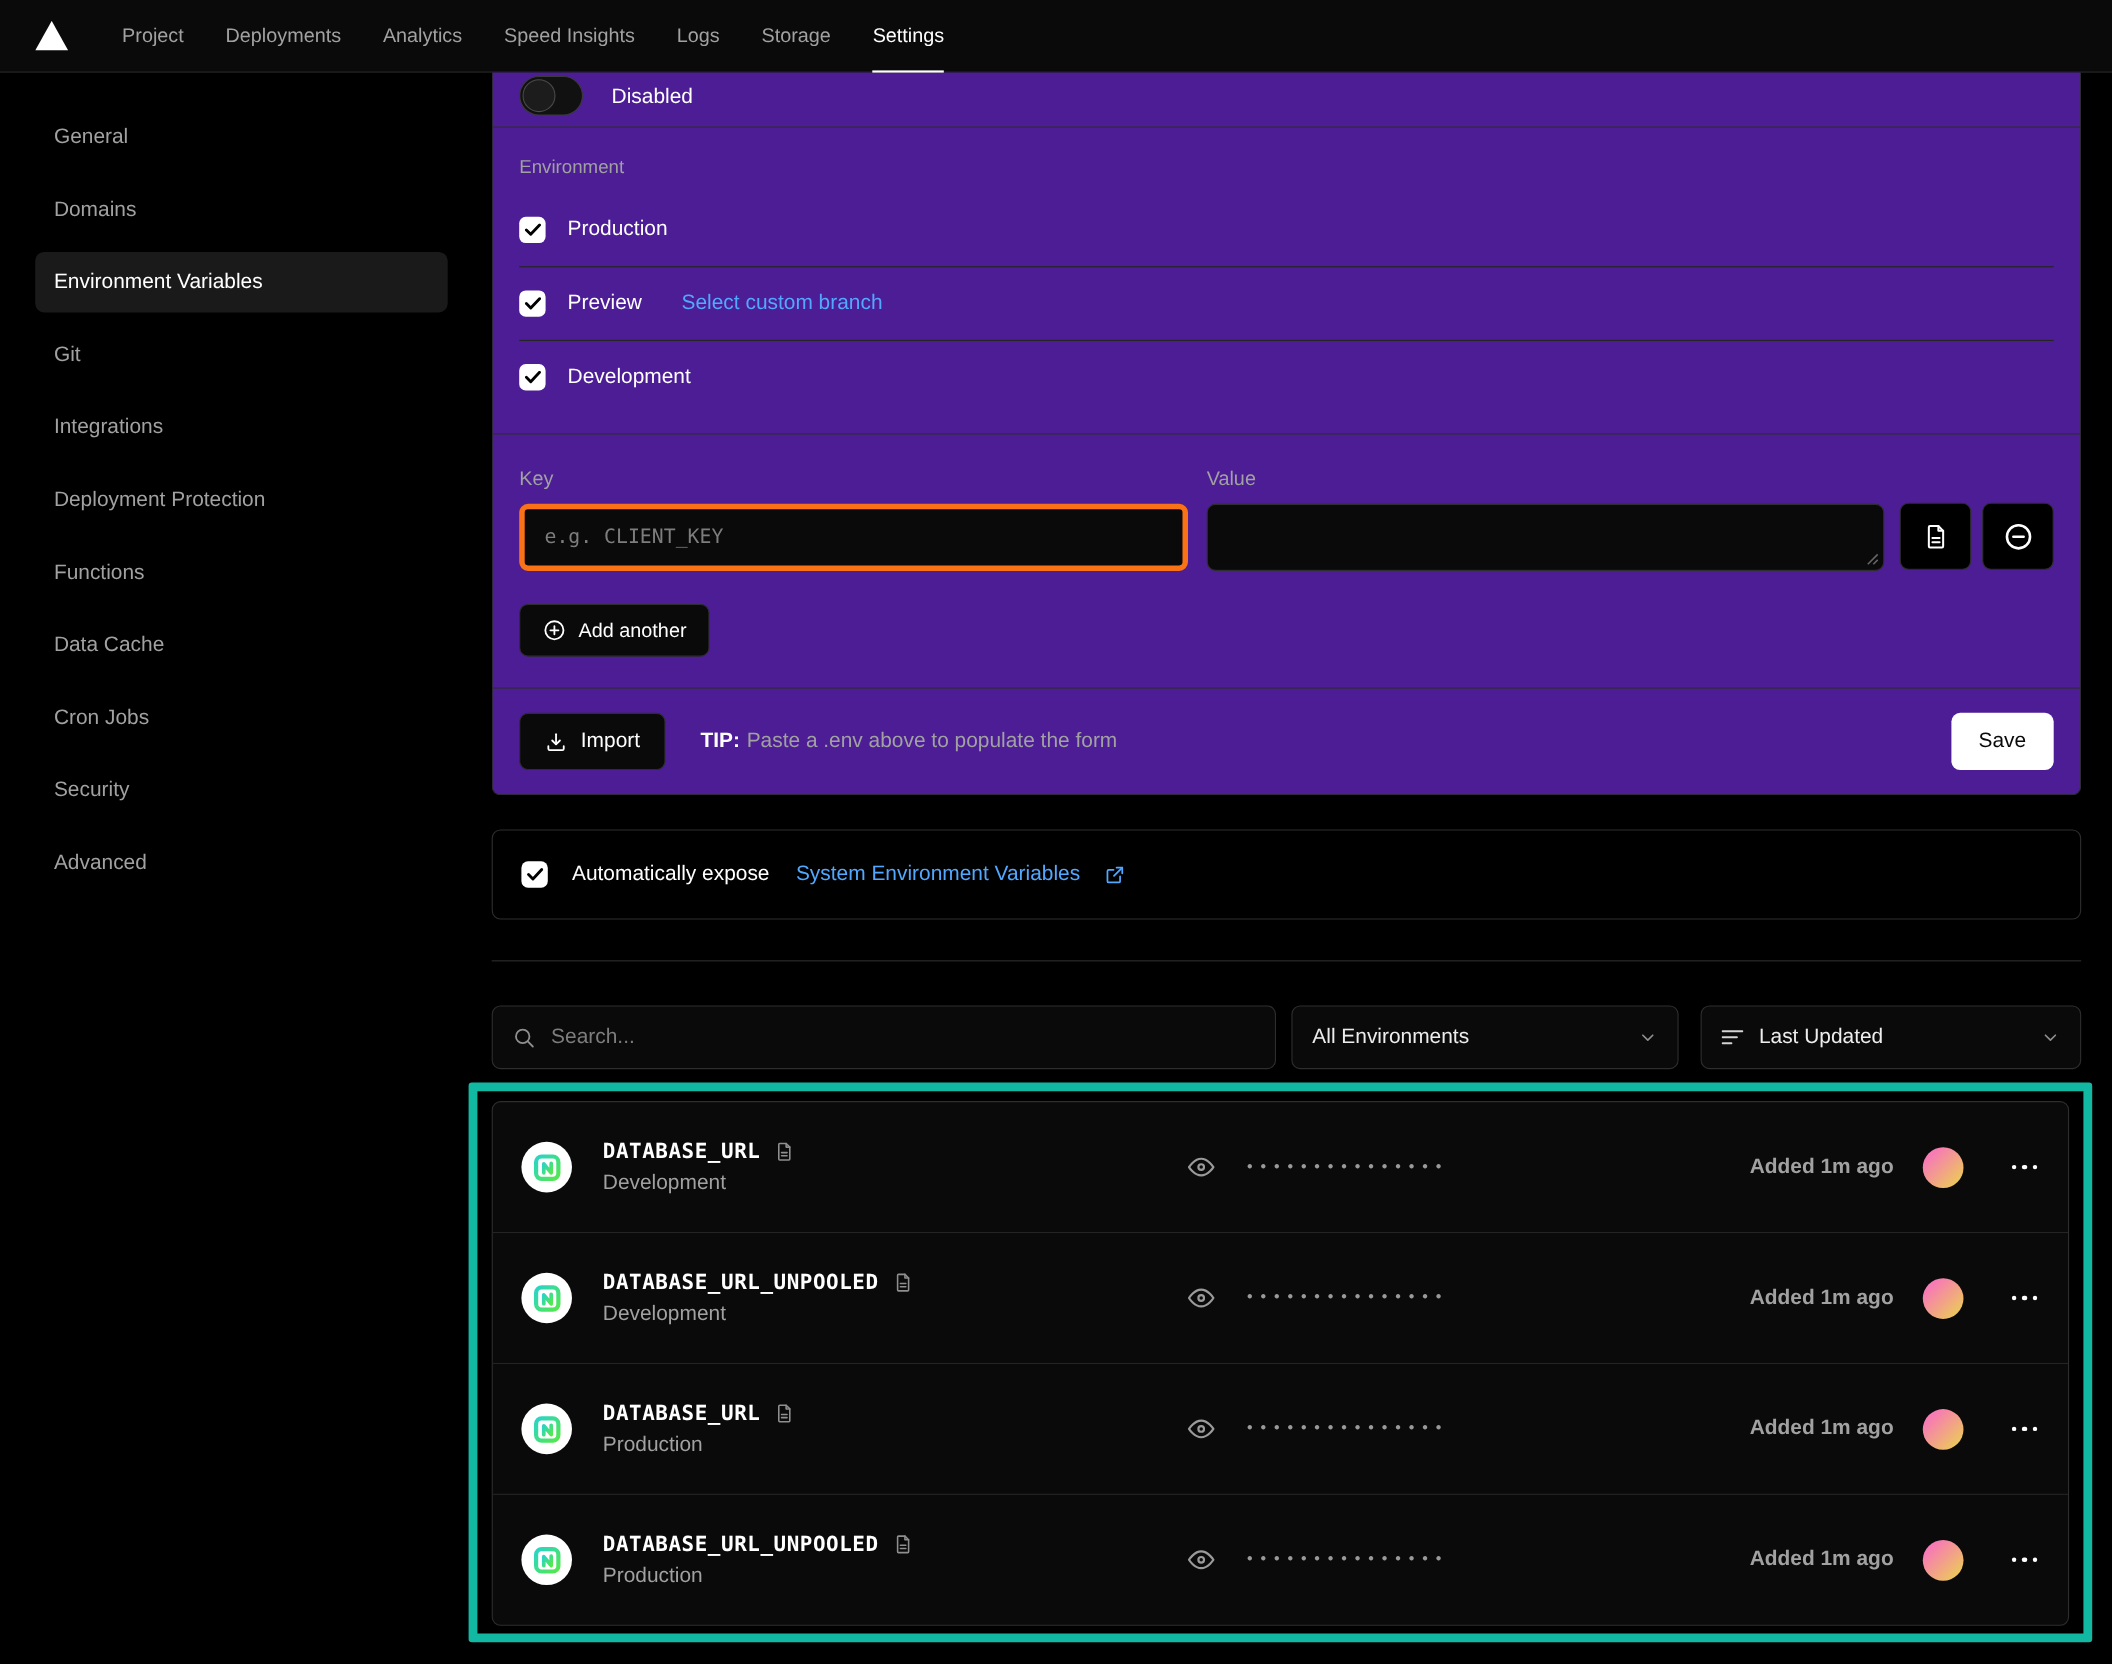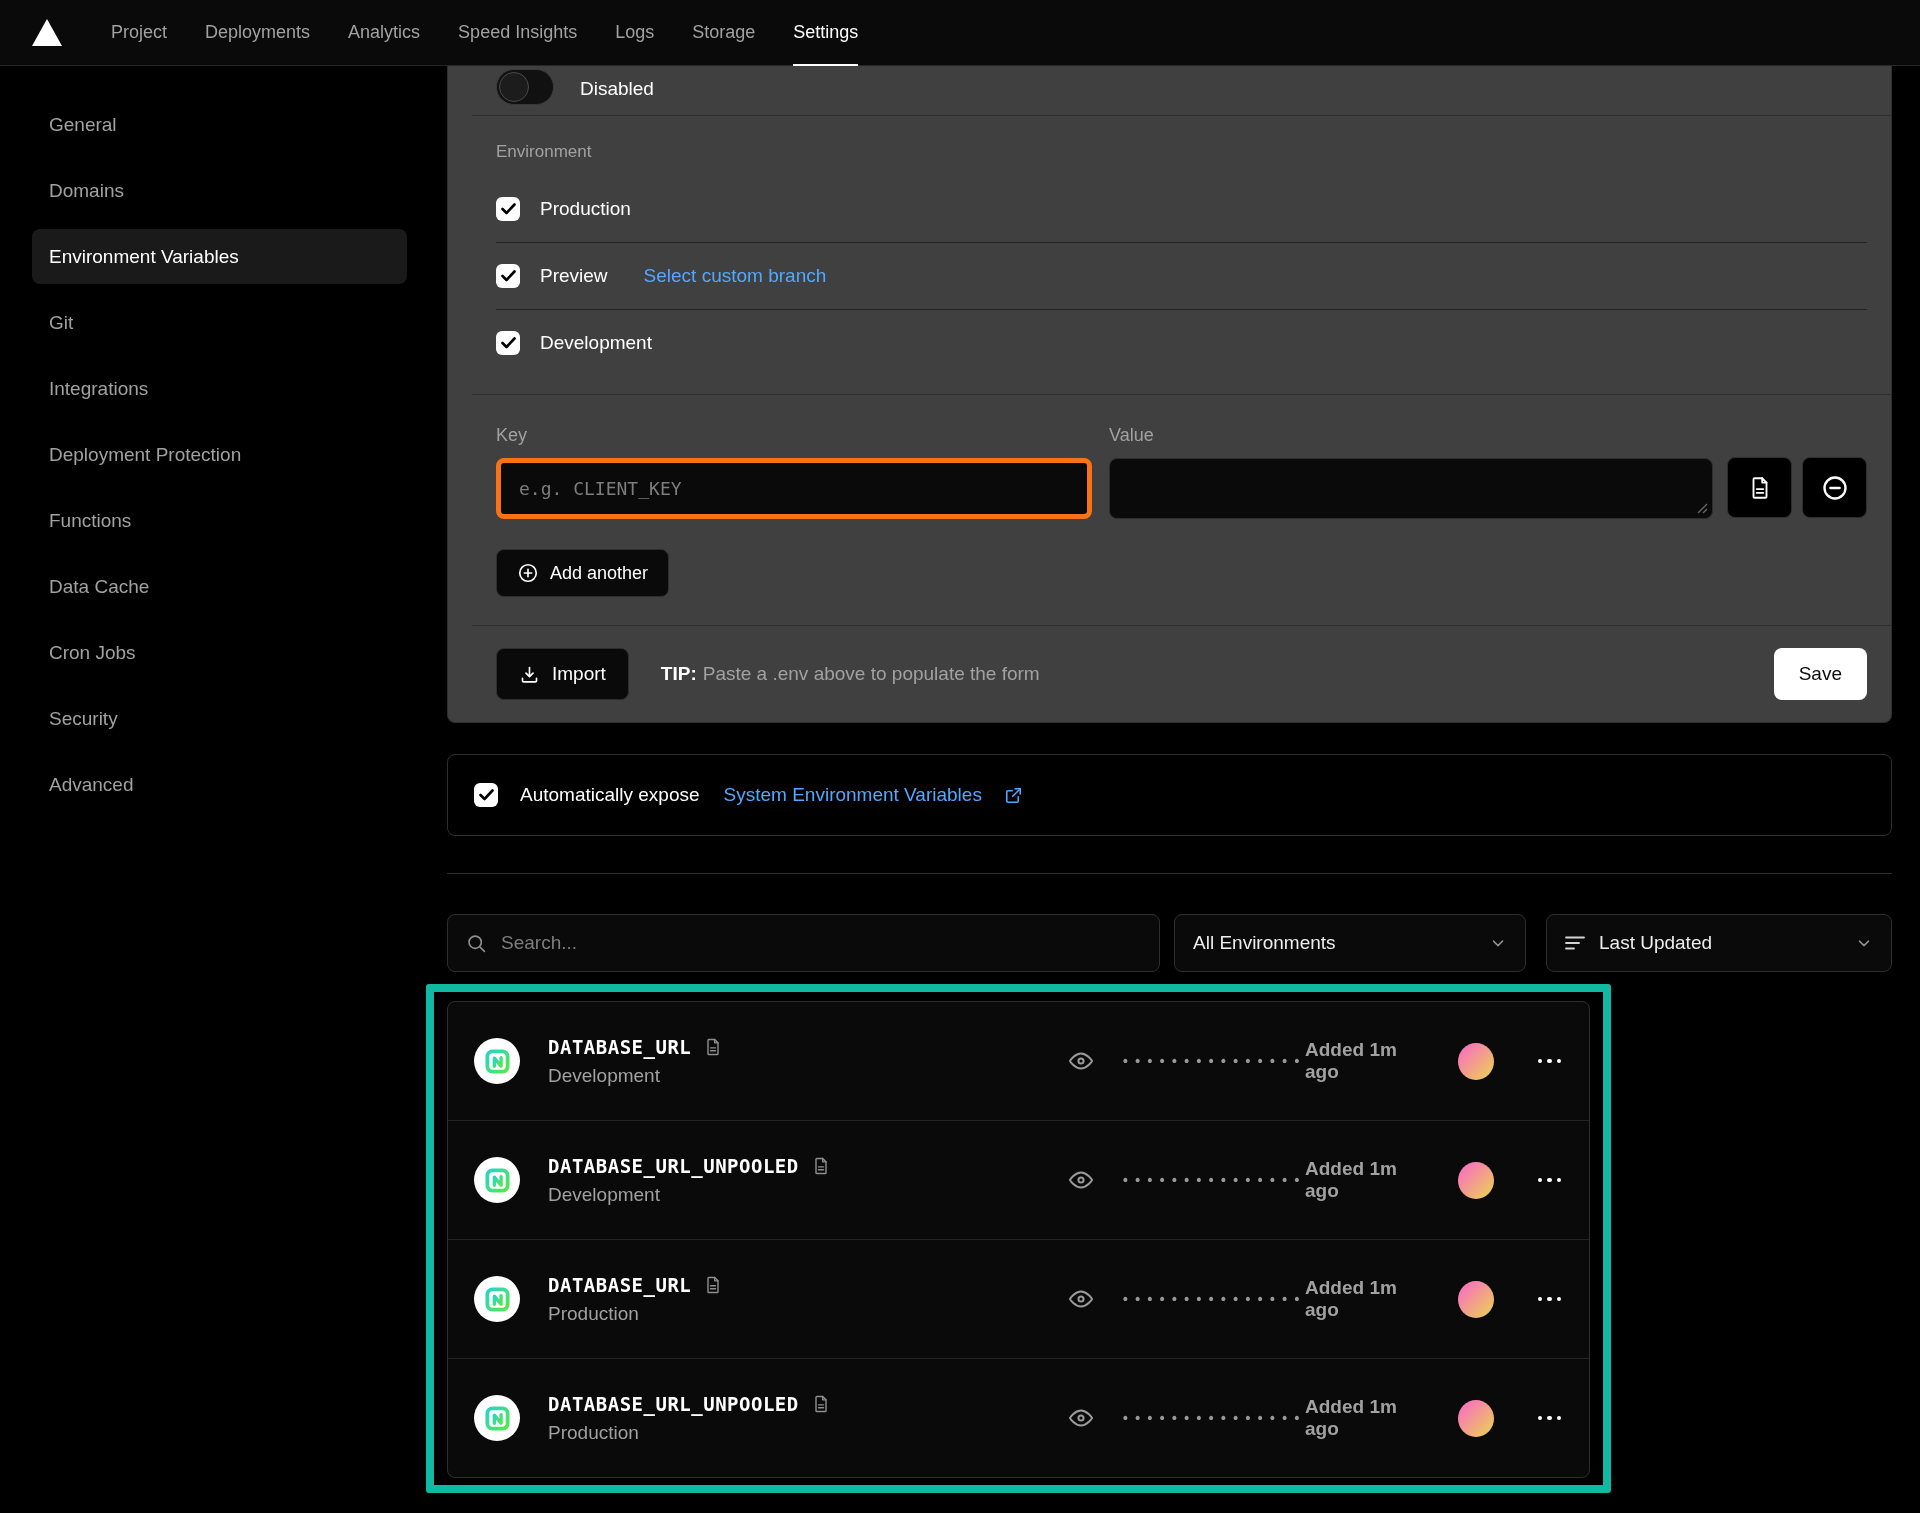--- a/index.html
+++ b/index.html
@@ -36,21 +36,21 @@
     border-radius:8px; color:#a1a1a1; font-size:19px; margin-bottom:11px;
     cursor:pointer;
   }
   .side-item.active { background:#1a1a1a; color:#fff; font-weight:500; }
 
   .content { width:1445px; margin-left:40px; }
 
   
   .panel {
     border:1px solid #2e2e2e; border-top:none; border-radius:0 0 8px 8px;
-    background:#404040; overflow:hidden;padding-left:24px;
+    background:#4c1d95; overflow:hidden;
   }
   .hr { height:1px; background:#2e2e2e; }
   .hr-soft { height:1px; background:#242424; }
 
   .disabled-row { height:49px; display:flex; align-items:center; padding:0 24px; overflow:hidden; }
   .toggle {
     width:58px; height:36px; border-radius:18px; background:#111;
     border:1px solid #3a3a3a; position:relative; margin-top:-8px; flex:none; cursor:pointer;
   }
   .toggle-knob {
@@ -141,21 +141,21 @@
     display:flex; align-items:center; padding:0 18px; font-size:19px; color:#ededed;
     cursor:pointer;
   }
   .select .chev { margin-left:auto; }
   .sel-env { width:352px; margin-left:14px;text-align:center; }
   .sel-sort { width:346px; margin-left:20px; }
   .sel-sort .sort-ic { margin-right:14px; }
 
   
   .highlight {
-    margin:12px 0 0 -21px; width:1185px;
+    margin:12px 0 0 -21px; width:1476px;
     border:8px solid var(--highlight,#12b9a2); border-radius:3px;
     padding:9px 13px 7px 13px;
   }
   .var-list { border:1px solid #2e2e2e; border-radius:8px; background:#0a0a0a; overflow:hidden; }
   .var-row { height:118px; display:flex; align-items:center; padding:0 26px; }
   .int-avatar {
     width:46px; height:46px; border-radius:50%; background:#fff; flex:none;
     display:flex; align-items:center; justify-content:center;
   }
   .var-text { margin-left:28px; width:530px; }

